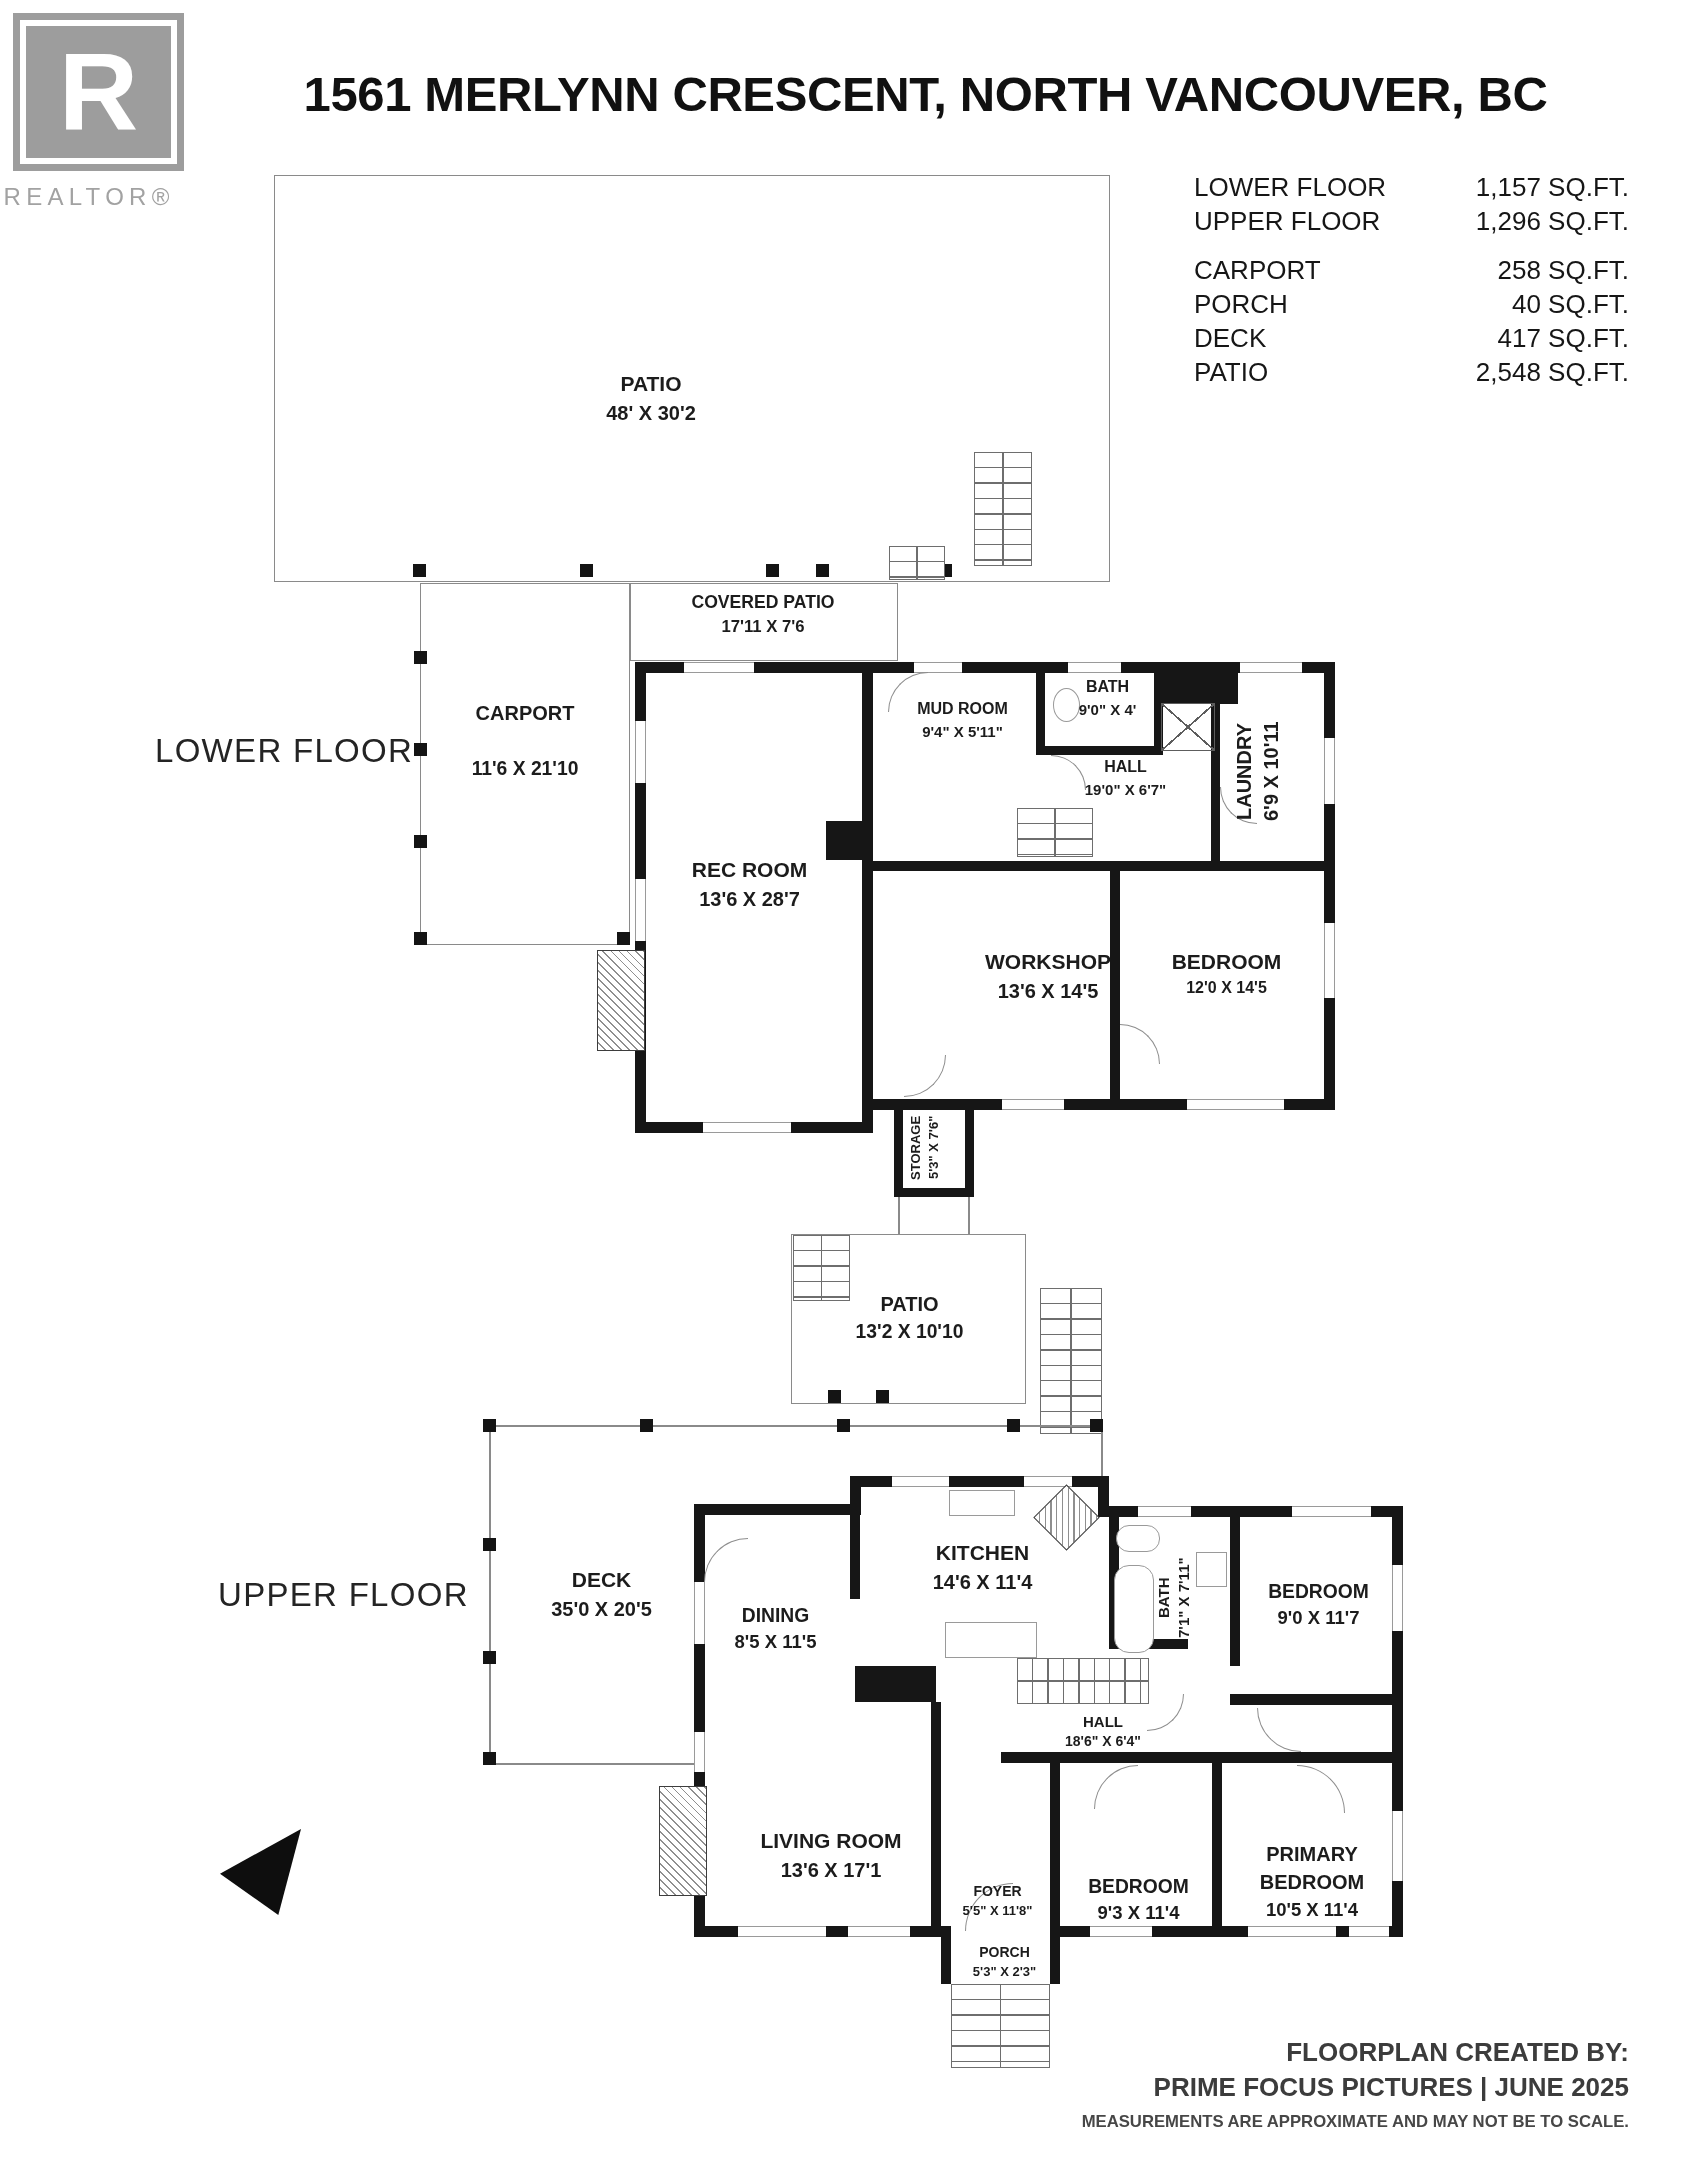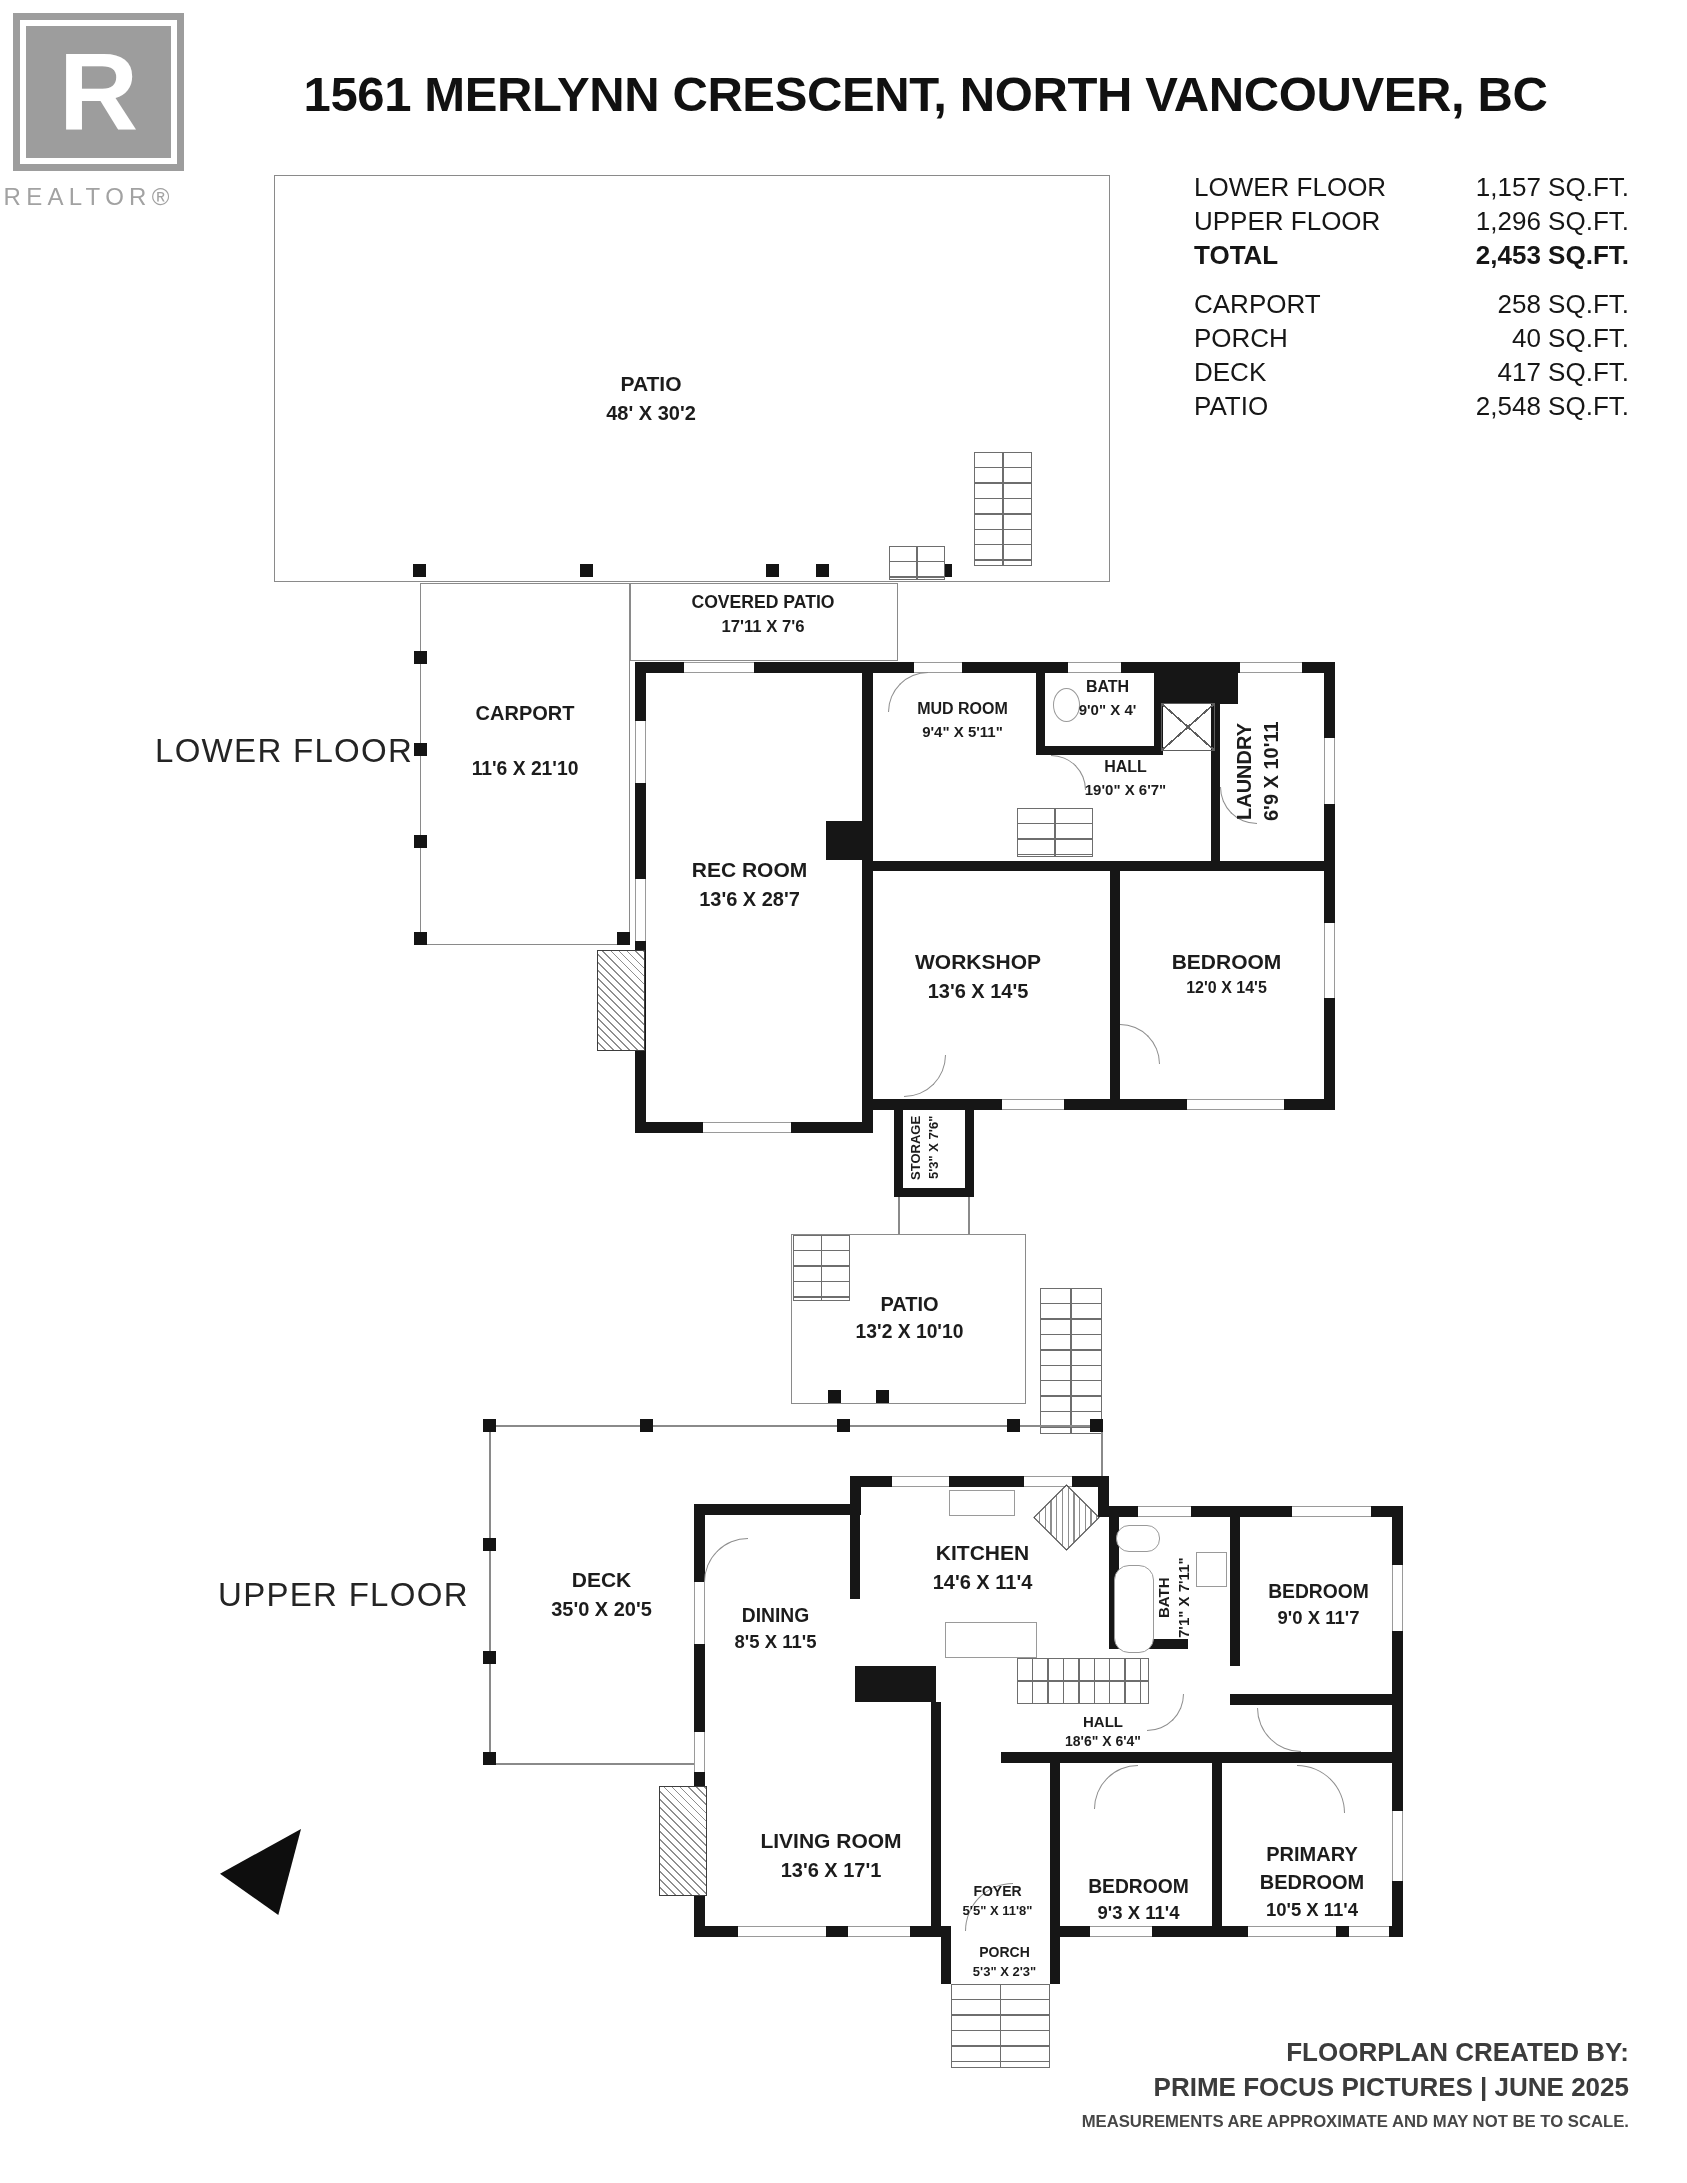--- a/index.html
+++ b/index.html
@@ -67,24 +67,20 @@
 
 <div class="stats">
   <div class="srow">
       <span>LOWER FLOOR</span>
       <span class="sv">1,157 SQ.FT.</span>
     </div>
   <div class="srow">
       <span>UPPER FLOOR</span>
       <span class="sv">1,296 SQ.FT.</span>
     </div>
-  <div class="srow total">
-      <span>TOTAL</span>
-      <span class="sv">2,453 SQ.FT.</span>
-    </div>
   <div class="sgap"></div>
   <div class="srow">
       <span>CARPORT</span>
       <span class="sv">258 SQ.FT.</span>
     </div>
   <div class="srow">
       <span>PORCH</span>
       <span class="sv">40 SQ.FT.</span>
     </div>
   <div class="srow">
@@ -181,21 +177,21 @@
   <span class="rdims" style="font-size:15px;">9'0" X 4'</span>
 </div>
 <div class="room-label" style="left:1055px;top:756px;width:141px;">
   <span class="rname" style="font-size:16px;">HALL</span>
   <span class="rdims" style="font-size:15px;">19'0" X 6'7"</span>
 </div>
 <div class="vlabel" style="left:1231px;top:679px;width:75px;height:185px;font-size:20px;">
   <span>LAUNDRY</span>
   <span>6'9 X 10'11</span>
 </div>
-<div class="room-label" style="left:877px;top:947px;width:202px;">
+<div class="room-label" style="left:947px;top:947px;width:202px;">
   <span class="rname" style="font-size:21px;">WORKSHOP</span>
   <span class="rdims" style="font-size:20px;">13'6 X 14'5</span>
 </div>
 <div class="room-label" style="left:1130px;top:947px;width:193px;">
   <span class="rname" style="font-size:21px;">BEDROOM</span>
   <span class="rdims" style="font-size:16px;">12'0 X 14'5</span>
 </div>
 <div class="vlabel" style="left:907px;top:1108px;width:53px;height:79px;font-size:13px;">
   <span>STORAGE</span>
   <span>5'3" X 7'6"</span>

